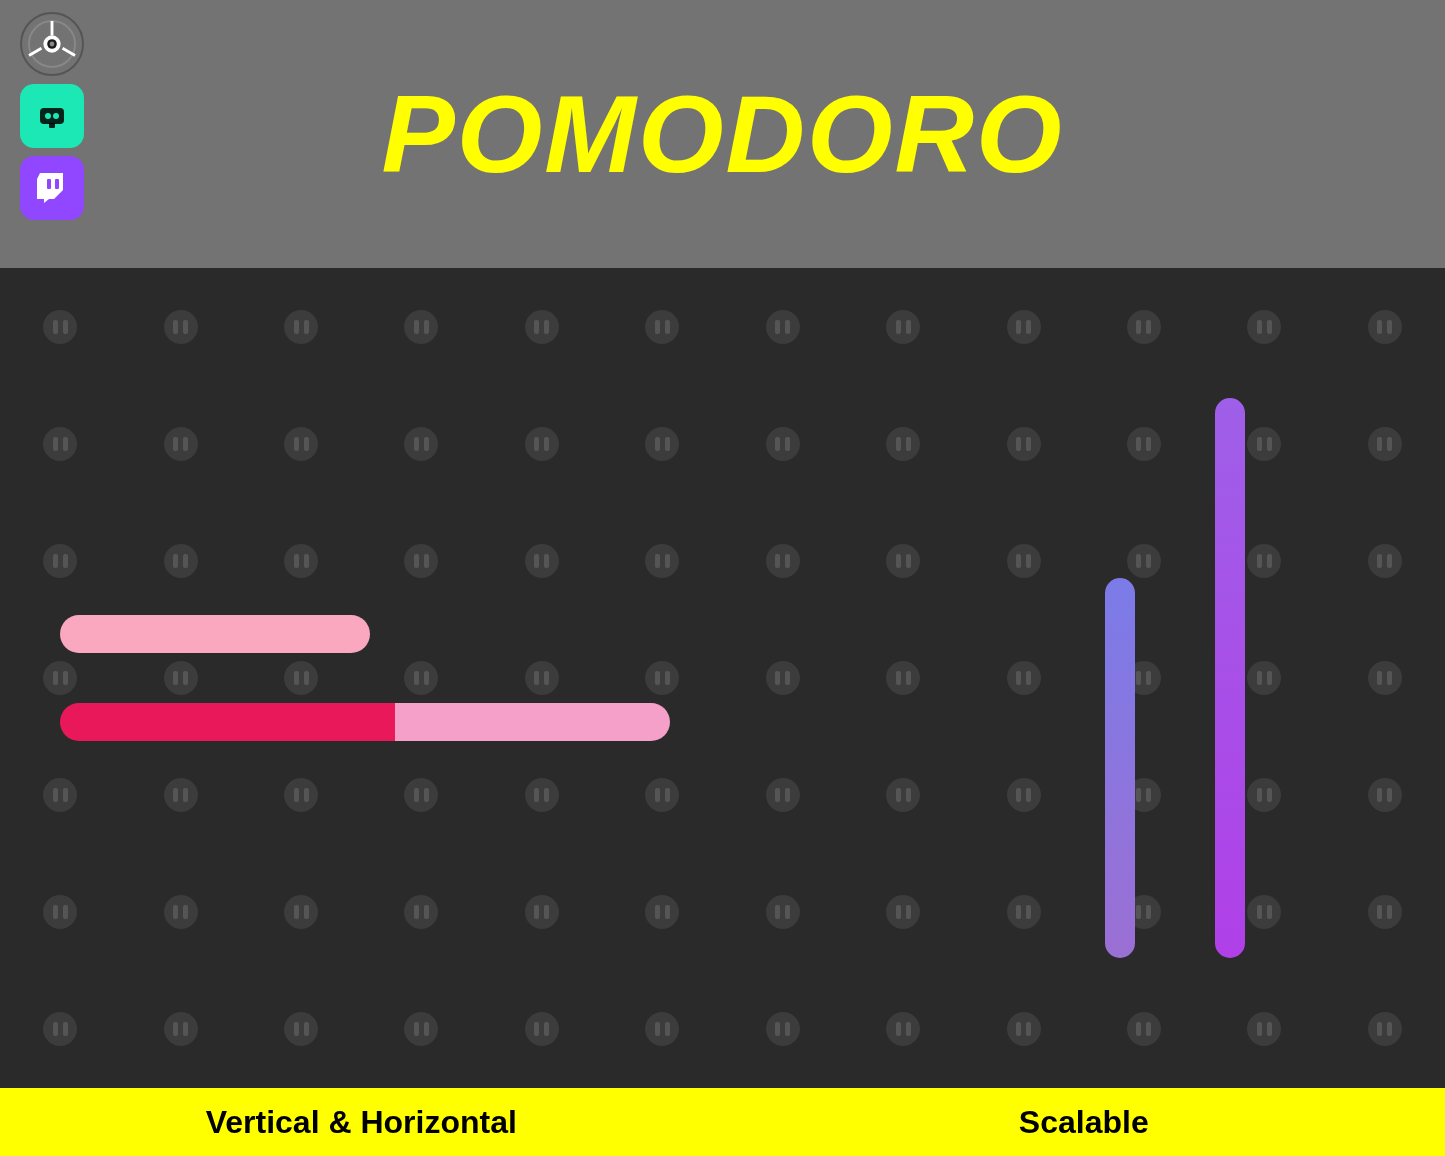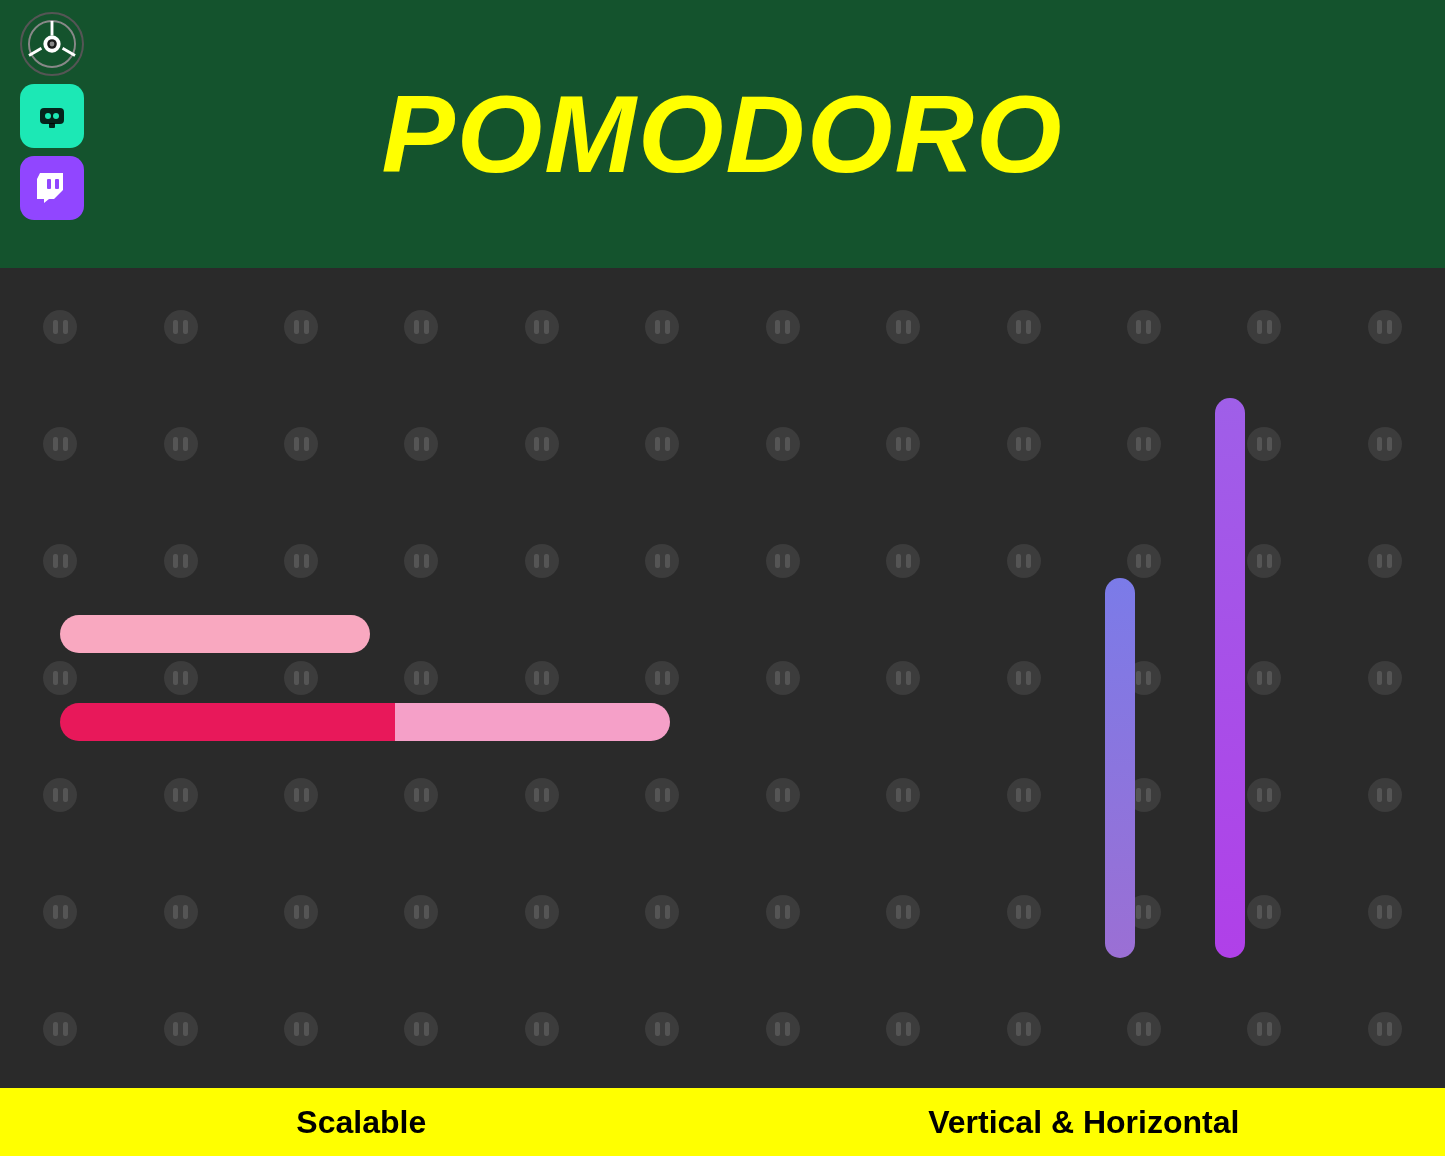--- a/index.html
+++ b/index.html
@@ -7,21 +7,21 @@
     body {
       width: 1445px;
       height: 1156px;
       overflow: hidden;
       font-family: Arial, sans-serif;
       background: #1a1a1a;
     }
 
     
     .header {
-      background: #14532d;
+      background: #737373;
       width: 100%;
       height: 268px;
       position: relative;
       display: flex;
       align-items: center;
       justify-content: center;
     }
 
     .header-icons {
       position: absolute;
@@ -762,15 +762,15 @@
     </div>
 
     <div class="vertical-bars">
       <div class="vbar-short"></div>
       <div class="vbar-long"></div>
     </div>
   </div>
 </div>
 
 <div class="footer">
+  <div class="footer-item">Vertical &amp; Horizontal</div>
   <div class="footer-item">Scalable</div>
-  <div class="footer-item">Vertical &amp; Horizontal</div>
 </div>
 
 </body></html>

